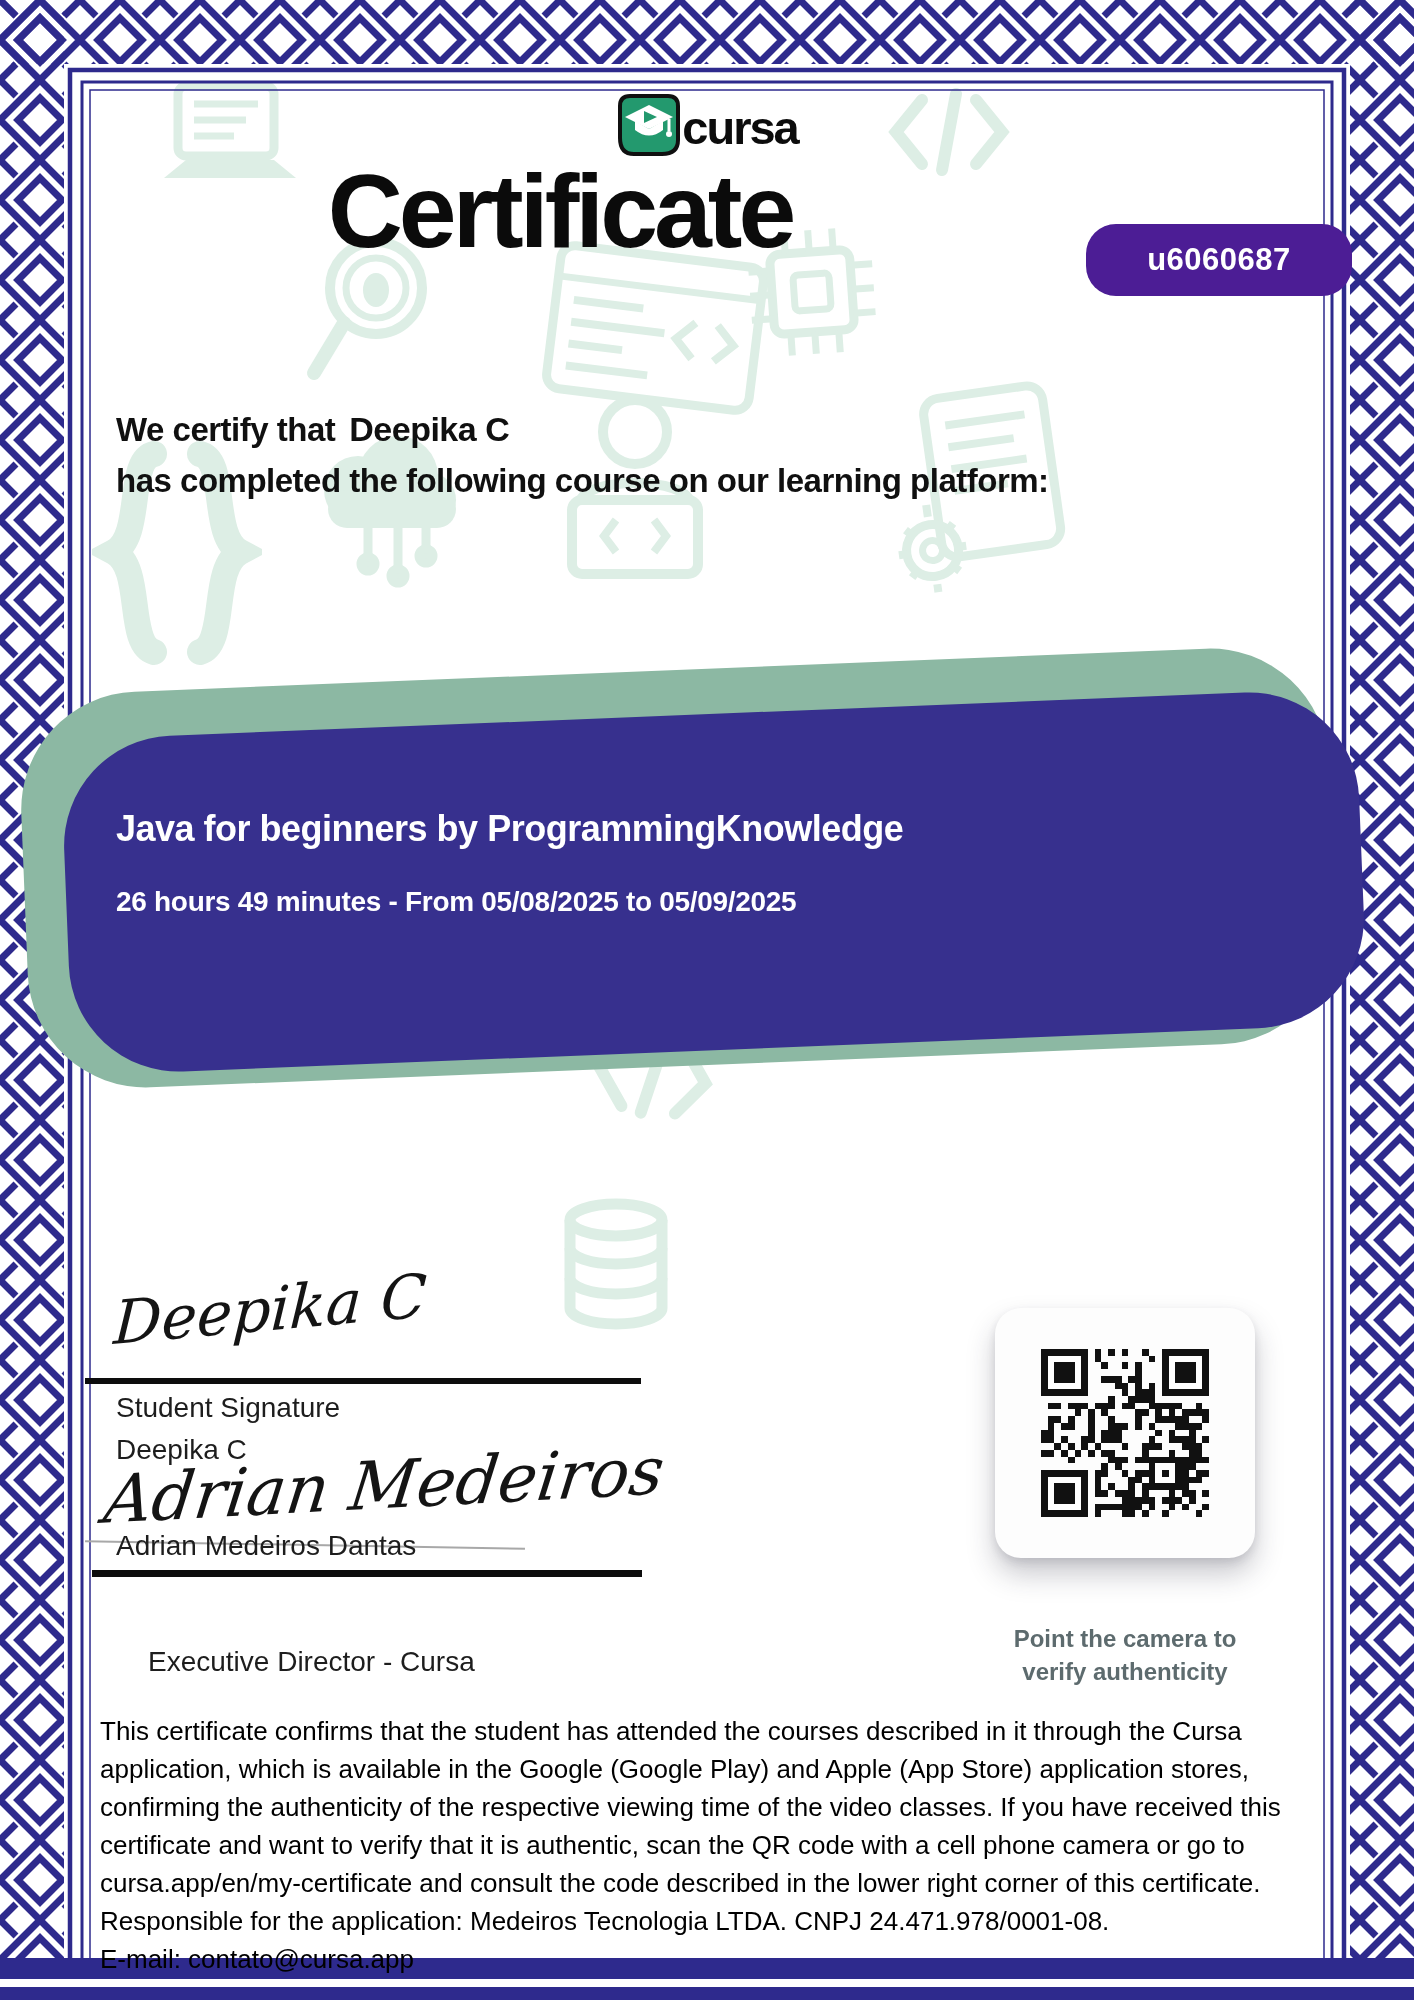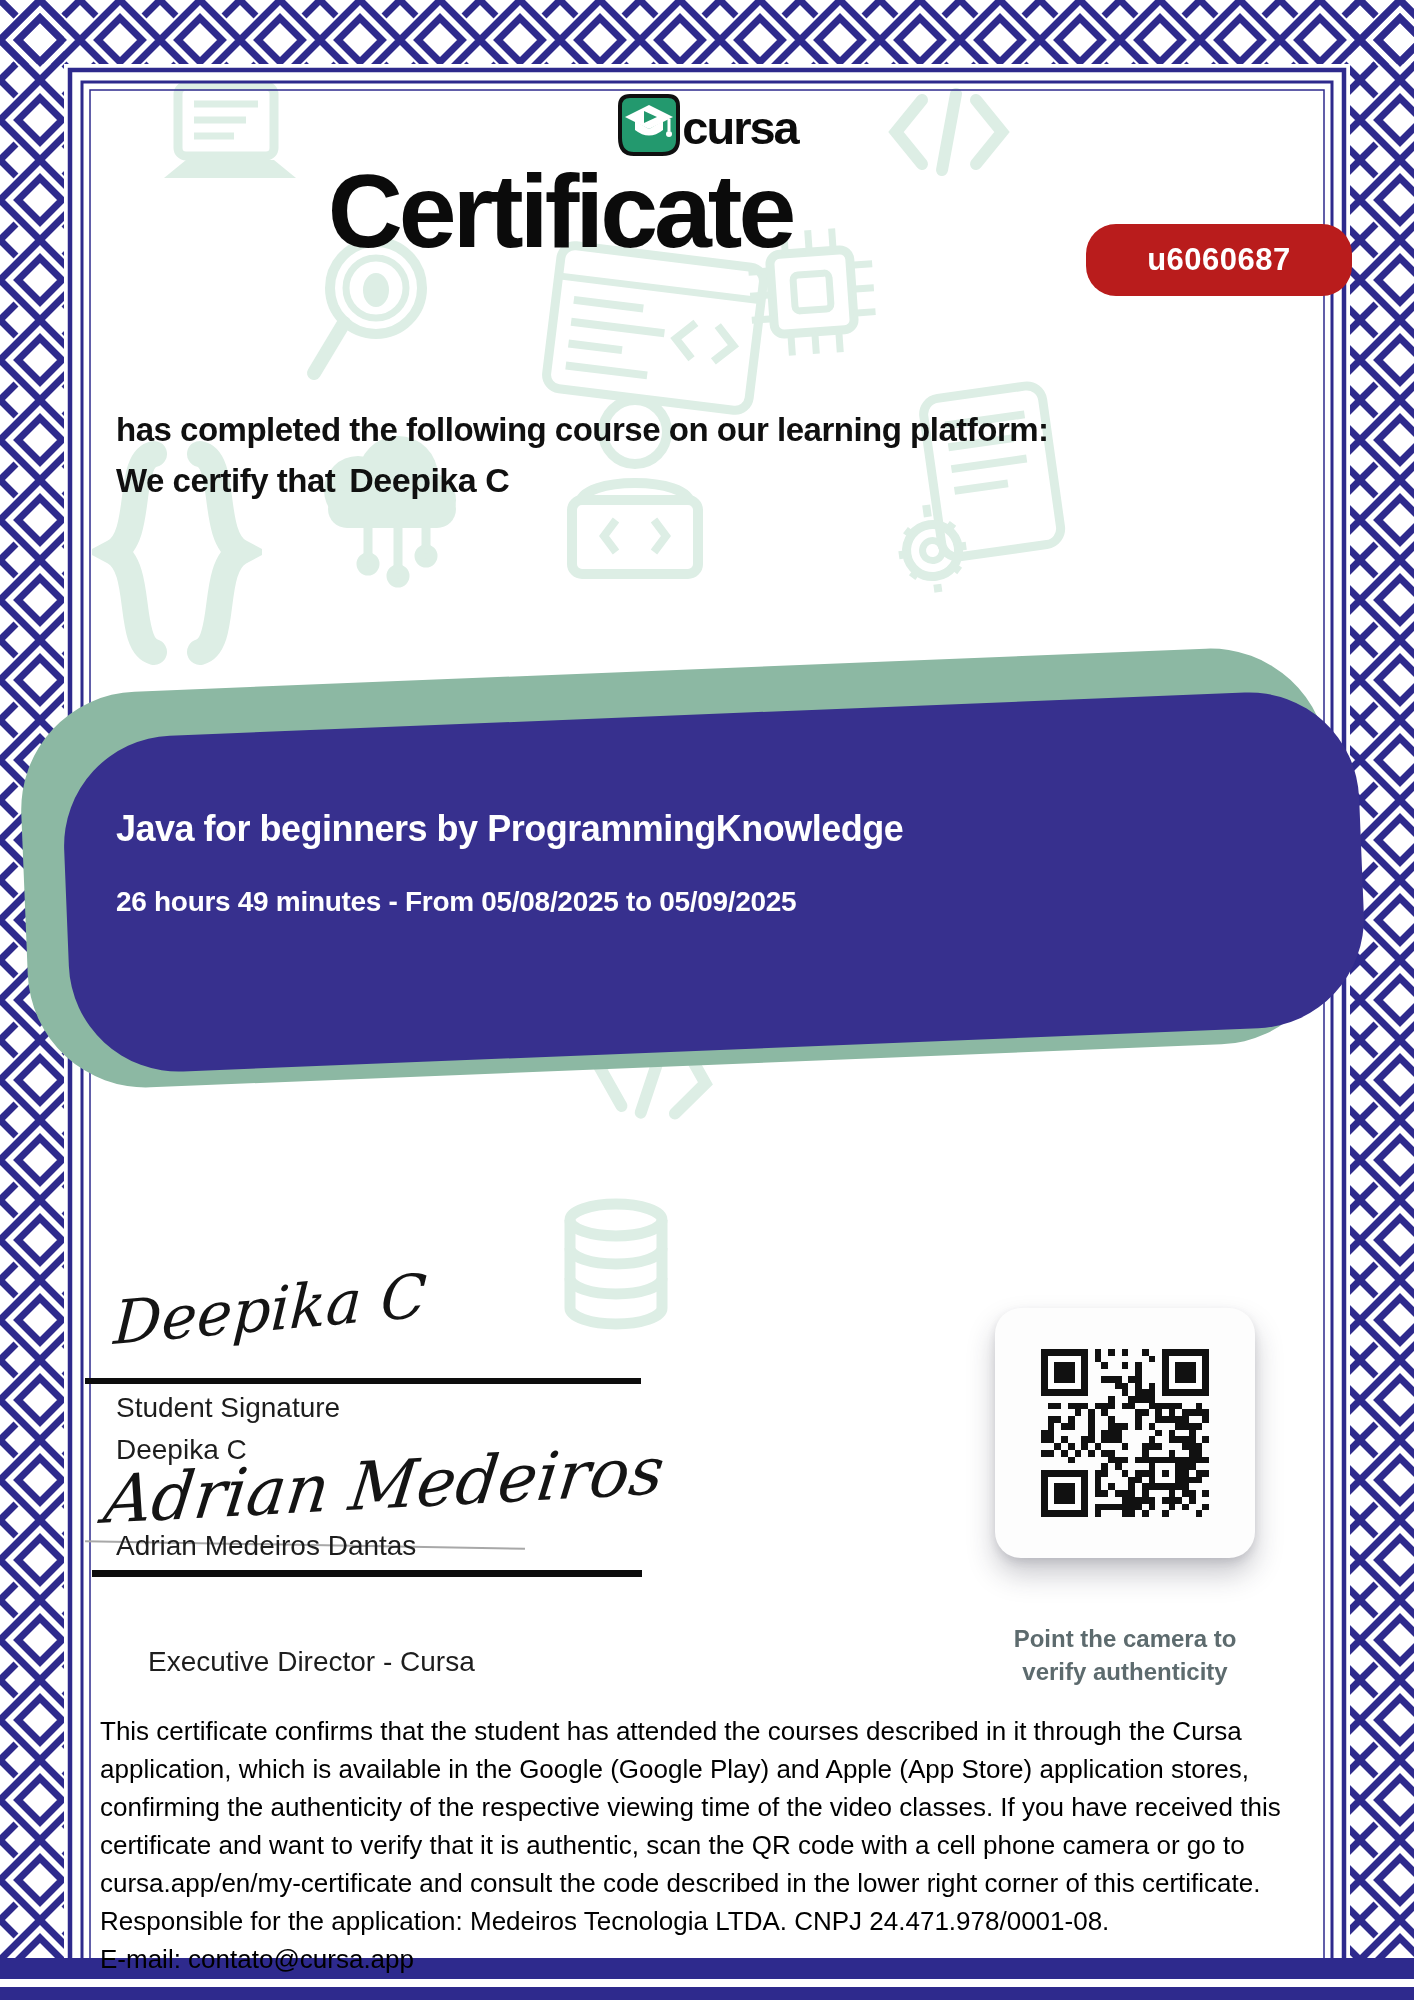--- a/index.html
+++ b/index.html
@@ -10,21 +10,21 @@
   
   .wm{position:absolute;z-index:1;}
   .wm svg{display:block;}
   
   #border-svg{position:absolute;left:0;top:0;z-index:3;pointer-events:none;}
   
   .logo-row{position:absolute;top:92px;left:0;width:1414px;display:flex;justify-content:center;align-items:center;z-index:5;}
   .brand-text{font-size:47px;font-weight:700;color:#0c0c0c;letter-spacing:-2px;}
   .title{position:absolute;top:152px;left:60px;width:1000px;text-align:center;
     font-size:104px;font-weight:800;color:#0b0b0b;letter-spacing:-4px;z-index:5;}
-  .badge{position:absolute;top:224px;left:1086px;width:266px;height:72px;background:#b91c1c;
+  .badge{position:absolute;top:224px;left:1086px;width:266px;height:72px;background:#4c1d95;
     border-radius:30px;display:flex;align-items:center;justify-content:center;
     color:#ffffff;font-size:31px;font-weight:700;z-index:6;letter-spacing:.5px;}
   
   .certify{position:absolute;top:404px;left:116px;z-index:5;font-size:33px;color:#101010;
     line-height:51px;font-weight:600;letter-spacing:-.5px;}
   .certify .student{font-weight:800;font-size:34px;margin-left:14px;}
   
   .banner{position:absolute;top:662px;left:20px;width:1345px;height:460px;z-index:4;}
   .banner-green{position:absolute;left:4px;top:8px;width:1308px;height:396px;
     background:#8cb8a3;border-radius:118px;transform:rotate(-2.3deg);}
@@ -188,24 +188,24 @@
     </svg>
   </span>
   <span class="brand-text">cursa</span>
 </div>
 
 <div class="title">Certificate</div>
 
 <div class="badge">u6060687</div>
 
 <div class="certify">
-  <div>has completed the following course on our learning platform:</div>
   <div>
     <span>We certify that</span><span class="student">Deepika C</span>
   </div>
+  <div>has completed the following course on our learning platform:</div>
 </div>
 
 <div class="banner">
   <div class="banner-green"></div>
   <div class="banner-purple"></div>
 </div>
 <div class="banner-title">Java for beginners by ProgrammingKnowledge</div>
 <div class="banner-sub">26 hours 49 minutes - From 05/08/2025 to 05/09/2025</div>
 
 <div class="script sig1-script">Deepika C</div>

